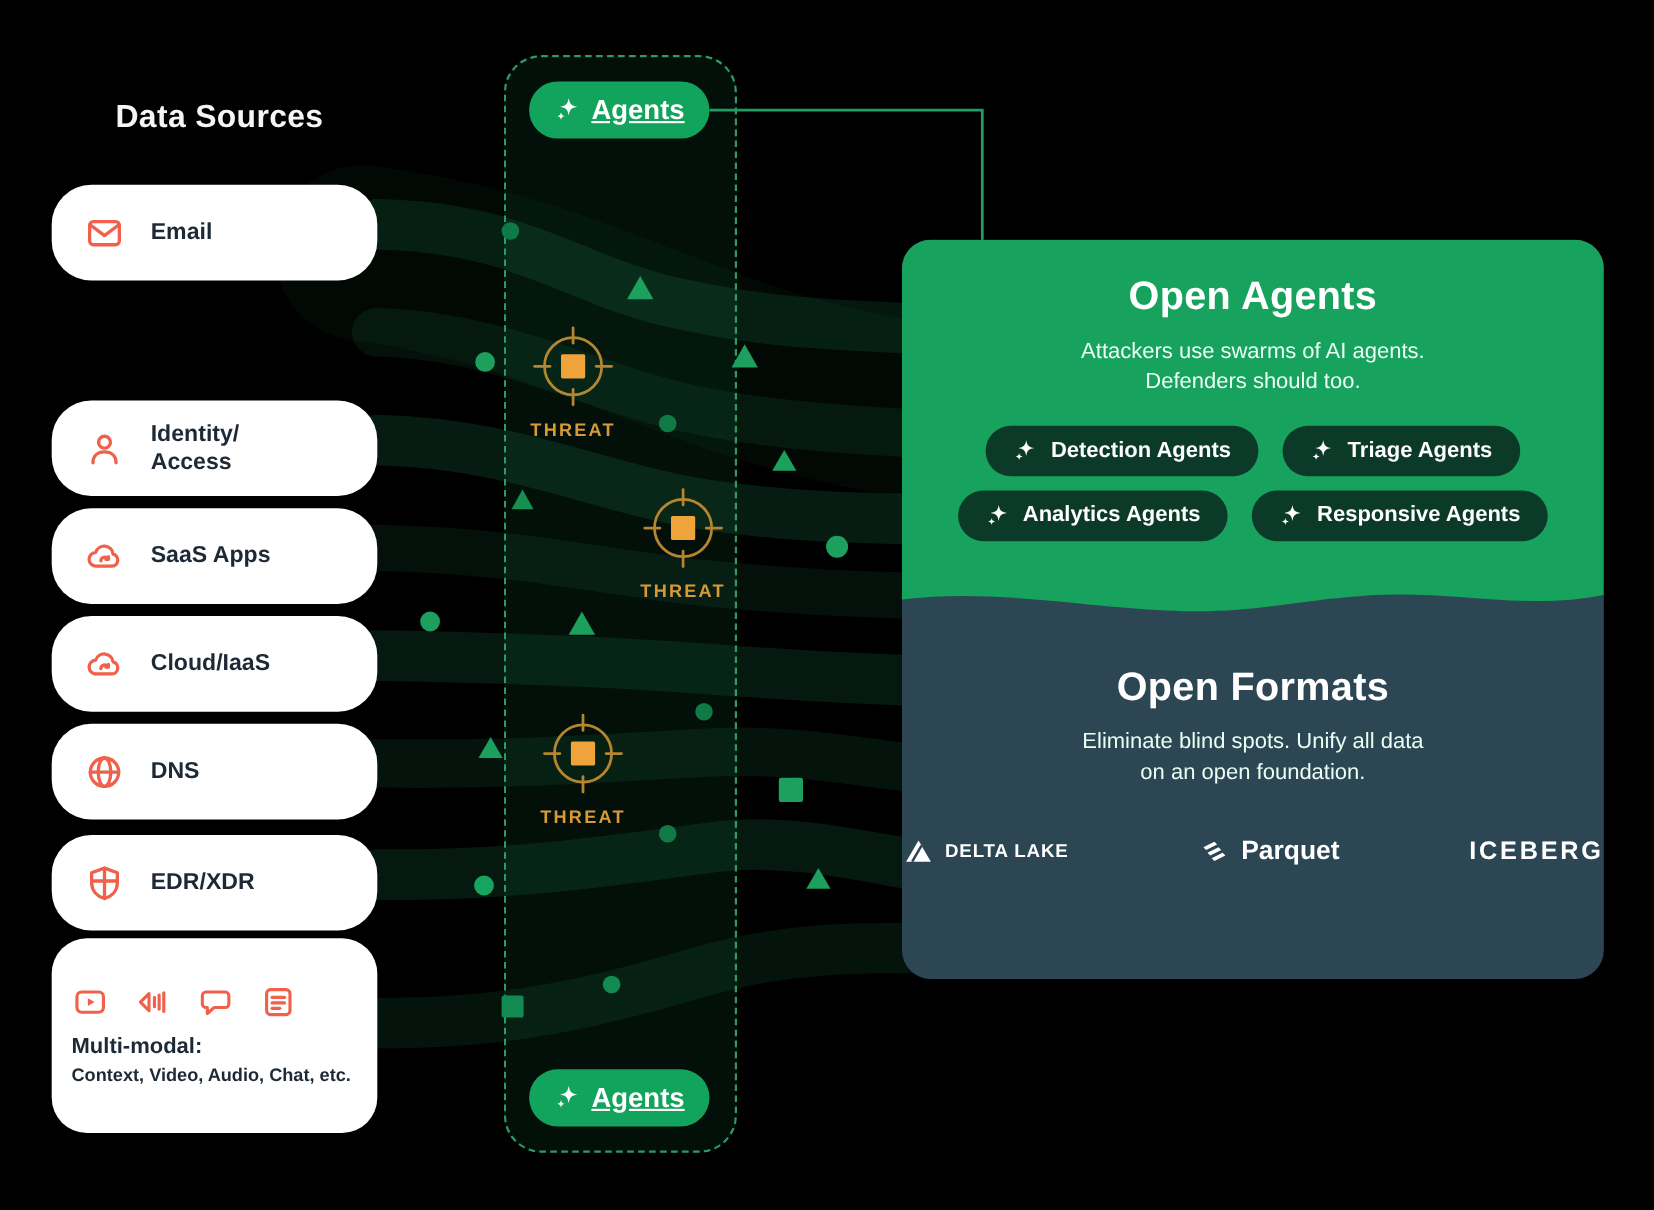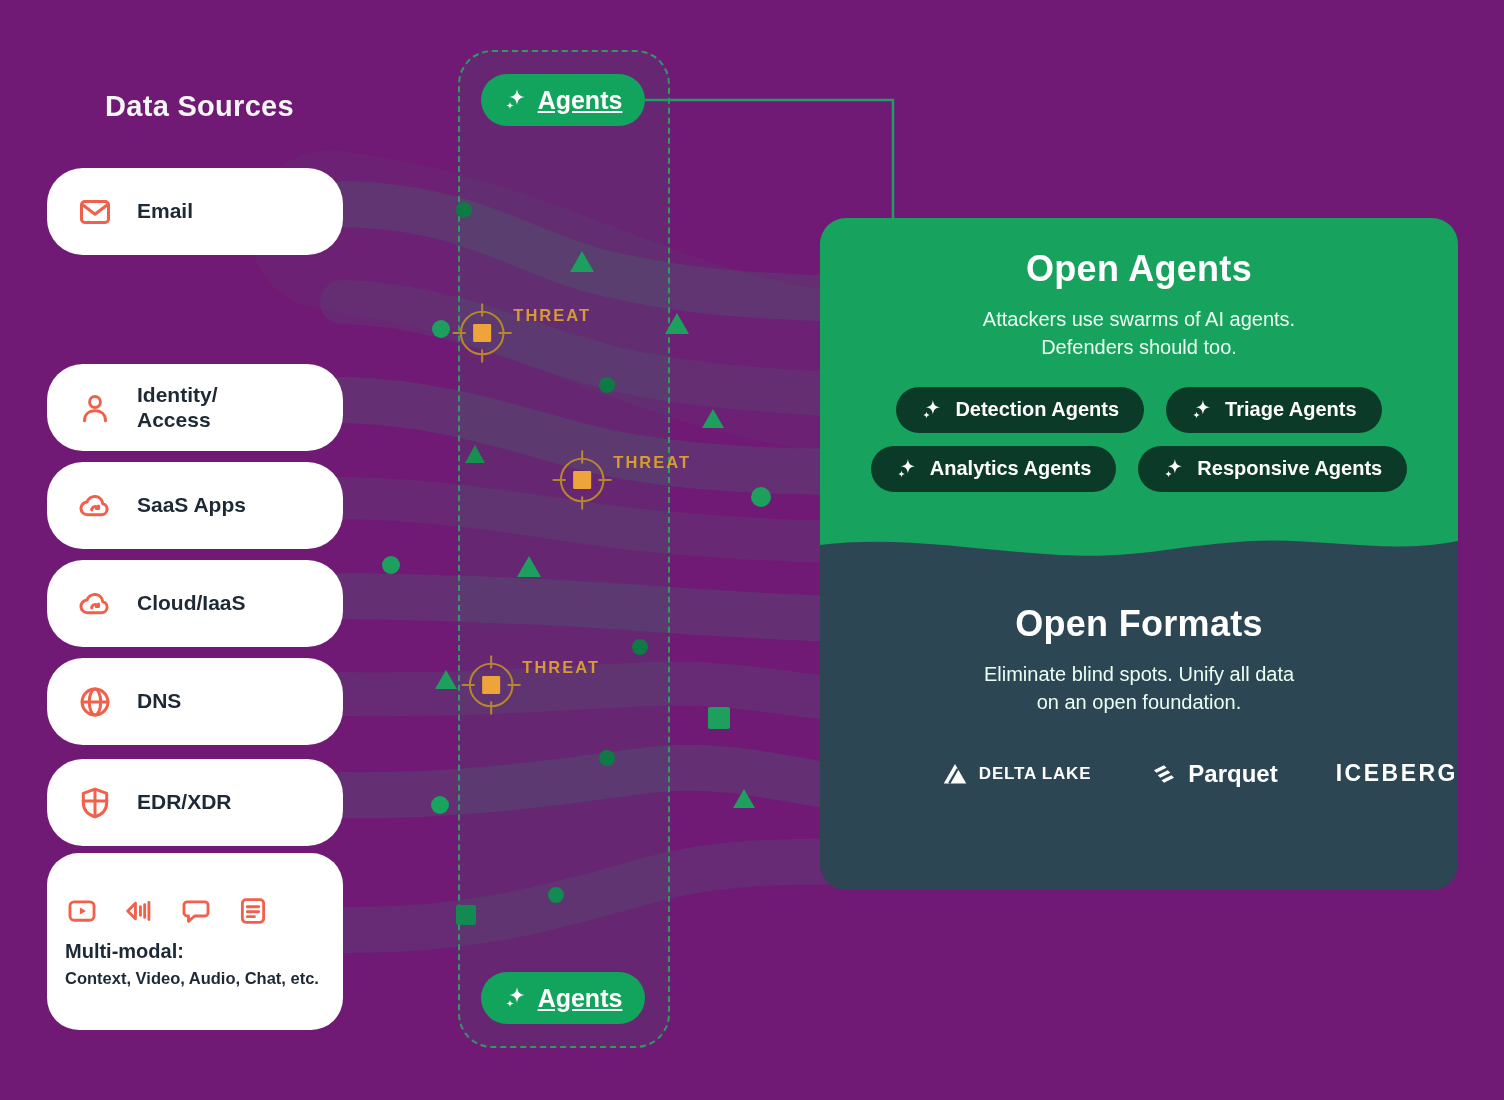--- a/index.html
+++ b/index.html
@@ -1,18 +1,18 @@
 <!DOCTYPE html>
 <html><head>
 <meta charset="utf-8">
 <style>
   * { margin:0; padding:0; box-sizing:border-box; }
   html,body { background:#0c1514; }
   body { font-family:"Liberation Sans", sans-serif; }
-  .canvas { position:relative; width:1504px; height:1100px; background:#701a75; overflow:hidden; }
+  .canvas { position:relative; width:1504px; height:1100px; background:#000000; overflow:hidden; }
 
   
   .ds-heading { position:absolute; left:105px; top:90px; font-size:29px; font-weight:700; color:#f4f6f5; letter-spacing:.3px; z-index:5; }
   .src-pill { position:absolute; left:47px; width:296px; height:87px; background:#ffffff; border-radius:36px;
               display:flex; align-items:center; padding-left:30px; gap:24px; z-index:5; }
   .src-icon { width:36px; height:36px; flex:none; display:flex; align-items:center; justify-content:center; }
   .src-icon svg { width:36px; height:36px; }
   .src-label { font-size:21px; font-weight:700; color:#1d2935; line-height:1.18; }
   .src-label span { display:block; }
 
@@ -29,40 +29,40 @@
   .streams { position:absolute; left:0; top:0; z-index:2; pointer-events:none; }
   .connector { position:absolute; left:0; top:0; z-index:2; pointer-events:none; }
 
   .agents-pill { position:absolute; left:481px; width:164px; height:52px; background:#12a45c; border-radius:26px;
                  display:flex; align-items:center; justify-content:center; gap:10px; z-index:6; }
   .agents-pill.top { top:74px; }
   .agents-pill.bottom { top:972px; }
   .agents-pill svg { width:24px; height:24px; }
   .agents-label { font-size:25px; font-weight:700; color:#ffffff;text-decoration:underline; }
 
-  .threat { position:absolute; width:140px; display:flex; flex-direction:row; z-index:3; }
+  .threat { position:absolute; width:140px; display:flex; flex-direction:column; align-items:center; z-index:3; }
   .threat svg { width:76px; height:76px; }
   .threat-label { margin-top:11px; font-size:16.5px; font-weight:700; color:#d79a35; letter-spacing:2px; }
 
   
   .right-card { position:absolute; left:820px; top:218px; width:638px; height:672px; border-radius:26px; overflow:hidden;
                 background:#2d4654; z-index:4; }
   .panel-green { background:#17a25d; height:312px; padding-top:30px; text-align:center; }
   .wave { display:block; width:100%; height:34px; margin-top:-1px; }
   .panel-slate { padding-top:40px; text-align:center; }
   .panel-title { font-size:36px; font-weight:700; color:#ffffff; letter-spacing:.3px; }
   .panel-sub { margin-top:15px; font-size:20px; line-height:1.42; color:#ecfff4; }
   .panel-sub span { display:block; }
   .pill-grid { margin-top:25px; display:flex; flex-direction:column; gap:13px; align-items:center; }
   .pill-row { display:flex; gap:22px; }
   .agent-pill { height:46px; background:#0c3a28; border-radius:23px; display:flex; align-items:center; gap:12px;
                 padding:4px 25px; font-size:20px; font-weight:700; color:#ffffff; }
   .agent-pill svg { width:22px; height:22px; }
 
-  .logos { margin-top:42px; display:flex; align-items:center; justify-content:flex-end; gap:58px; }
+  .logos { margin-top:42px; display:flex; align-items:center; justify-content:space-between; gap:58px; }
   .logo { display:flex; align-items:center; gap:9px; color:#ffffff; }
   .logo svg { width:30px; height:30px; }
   .logo-delta-text { font-size:17px; font-weight:700; letter-spacing:.8px; }
   .logo-parquet-text { font-size:24px; font-weight:700; }
   .logo-iceberg-text { font-size:23px; font-weight:700; letter-spacing:2.5px; }
 </style>
 </head>
 <body>
 
 <div class="canvas">

